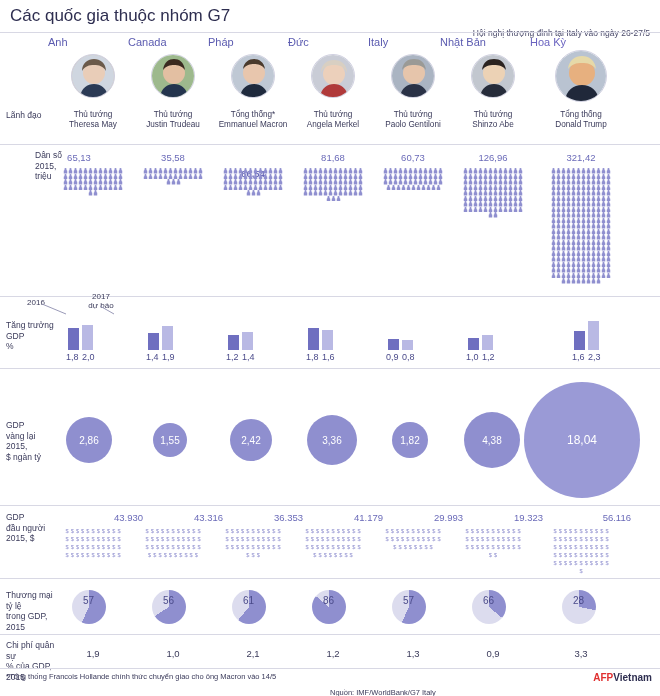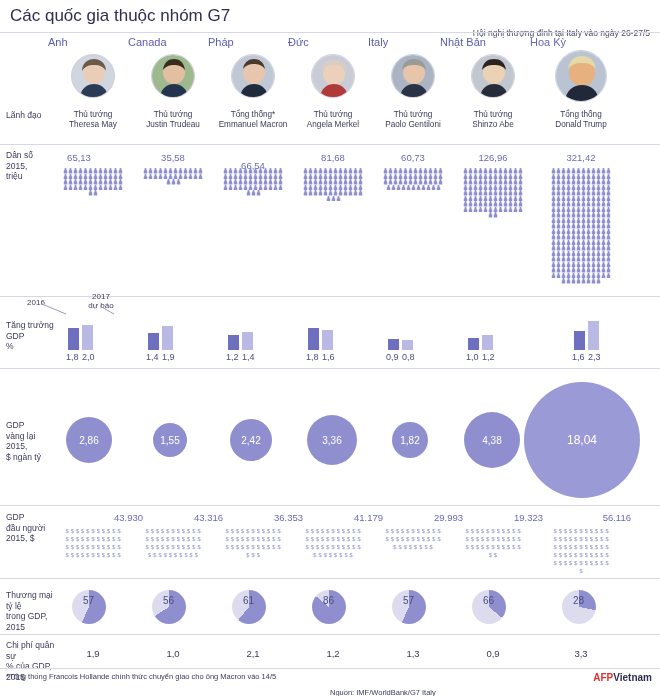--- a/index.html
+++ b/index.html
@@ -189,27 +189,27 @@
   <span>Thủ tướng</span><br>
   <span>Shinzo Abe</span>
 </div>
 <div class="leadertext" style="left:531px; top:110px;">
   <span>Tổng thống</span><br>
   <span>Donald Trump</span>
 </div>
 
 <div class="rule" style="top:144px;"></div>
 
-<div class="rowlabel" style="top:150px; white-space:pre-line;">Dân số
+<div class="rowlabel" style="top:150px; white-space:pre-line;margin-left:29px;">Dân số
 2015,
 triệu</div>
 
 <div class="popnum" style="left:29px;  top:152px;">65,13</div>
 <div class="popnum" style="left:123px; top:152px;">35,58</div>
-<div class="popnum" style="left:203px; top:160px;">66,54</div>
+<div class="popnum" style="left:203px; top:168px;font-weight:bold;">66,54</div>
 <div class="popnum" style="left:283px; top:152px;">81,68</div>
 <div class="popnum" style="left:363px; top:152px;">60,73</div>
 <div class="popnum" style="left:443px; top:152px;">126,96</div>
 <div class="popnum" style="left:531px; top:152px;">321,42</div>
 
 <div class="popgrid" id="pop-uk" style="left:61px;  top:168px;"><span class="p"><svg width="5" height="5.5" viewBox="0 0 5 6">
         <circle cx="2.5" cy="1.3" r="1.2" fill="#8f8fcf"></circle>
         <path d="M0.6 6V3.2C0.6 2.3 1.4 2.1 2.5 2.1S4.4 2.3 4.4 3.2V6z" fill="#8f8fcf"></path>
       </svg></span><span class="p"><svg width="5" height="5.5" viewBox="0 0 5 6">
         <circle cx="2.5" cy="1.3" r="1.2" fill="#8f8fcf"></circle>

